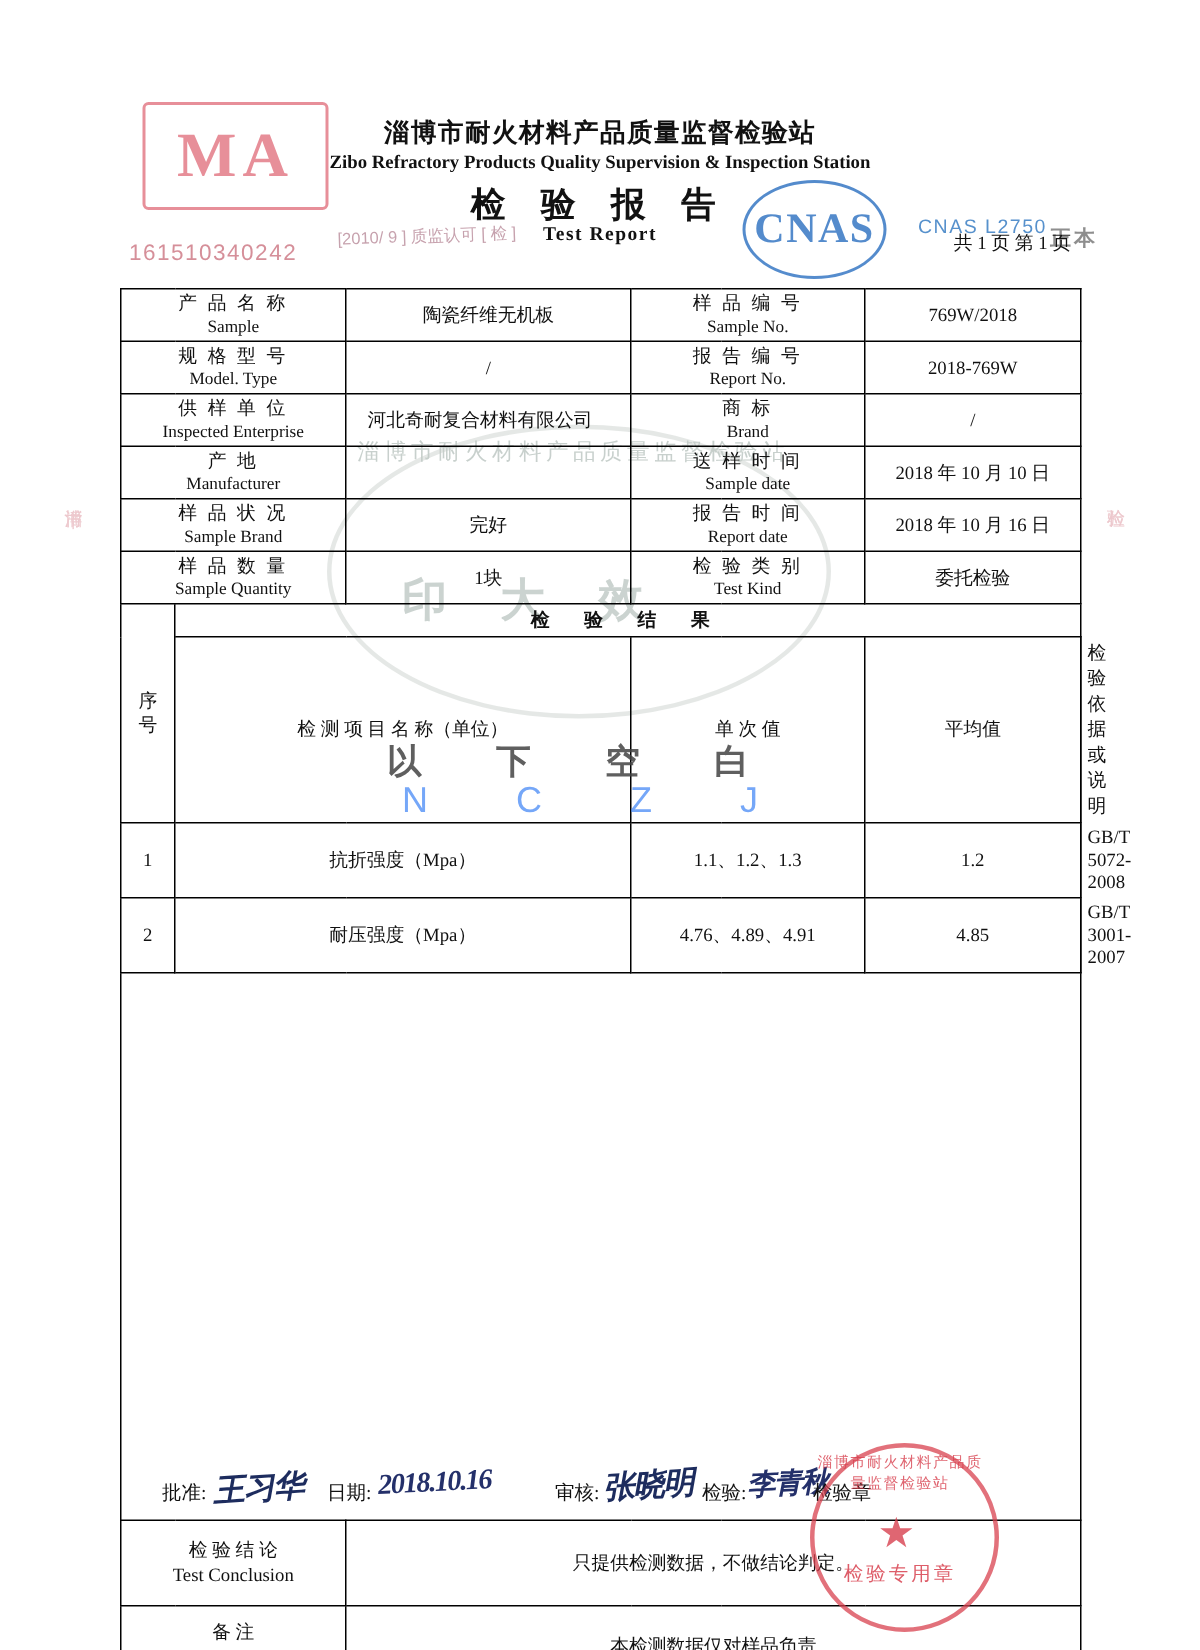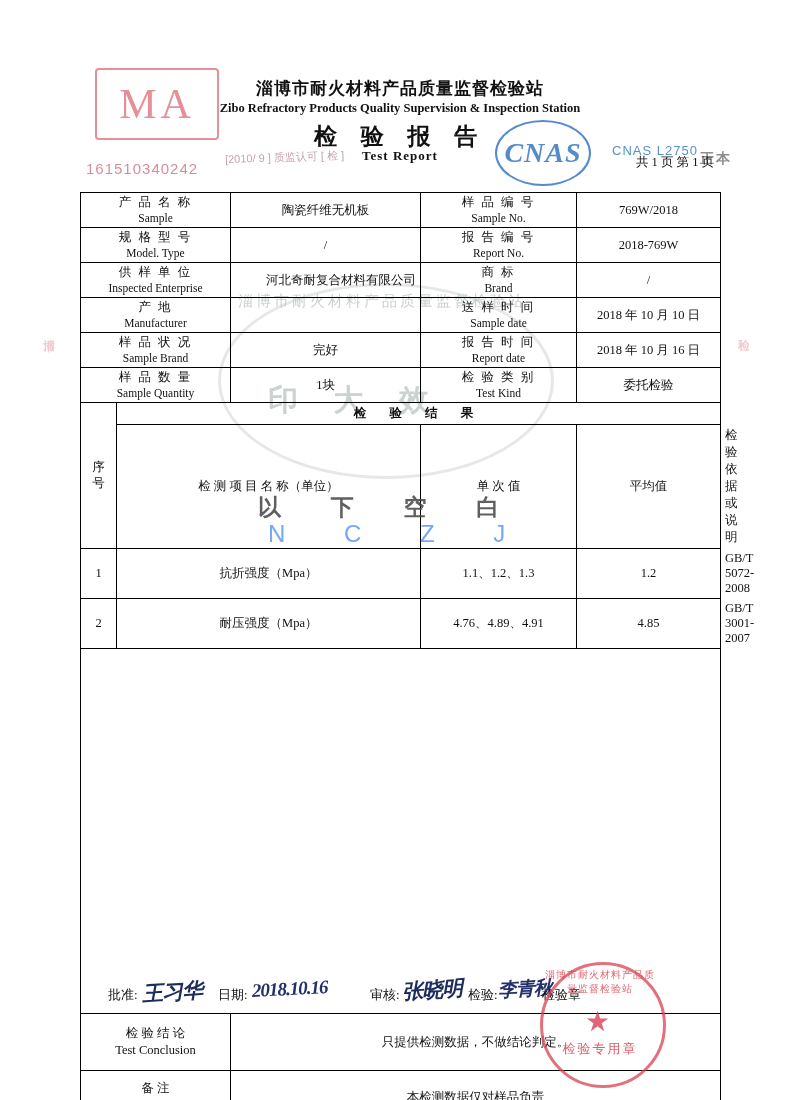--- a/index.html
+++ b/index.html
@@ -70,37 +70,36 @@
     position: absolute;
     pointer-events: none;
   }
   .ma-stamp {
     left: 95px; top: 68px;
     width: 120px; height: 68px;
     border: 2px solid #e06a78;
     border-radius: 4px;
     color: #e06a78;
     font-family: "Liberation Serif", serif;
-    font-weight: normal;
+    font-weight: bold;
     font-size: 42px;
     letter-spacing: 4px;
     display: flex;
     align-items: center;
     justify-content: center;
     opacity: .75;
   }
   .cnas-stamp {
     left: 495px; top: 120px;
     width: 92px; height: 62px;
     border-radius: 50%;
     border: 2px solid #2a6fc0;
     color: #2a6fc0;
     font-weight: bold;
     font-size: 28px;
-    font-style: italic;
     display: flex;
     align-items: center;
     justify-content: center;
     opacity: .8;
     letter-spacing: 1px;
   }
   .cnas-line {
     left: 617px; top: 82px;
     color: #3a7ec4;
     font-size: 13px;
@@ -255,21 +254,21 @@
     text-align: center;
     line-height: 1.25;
     width: 150px;
   }
   .lbl .cn { display: block; letter-spacing: 2px; }
   .lbl .en { display: block; font-size: 11.5px; }
   .val {
     text-align: center;
     font-size: 12.5px;
   }
-  .val.left { text-align: right; padding-left: 14px; }
+  .val.left { text-align: left; padding-left: 14px; }
 
   .results-header {
     text-align: center;
     font-size: 15px;
     font-weight: bold;
     letter-spacing: 10px;
     padding: 4px 0;
   }
   .seq {
     text-align: center;

